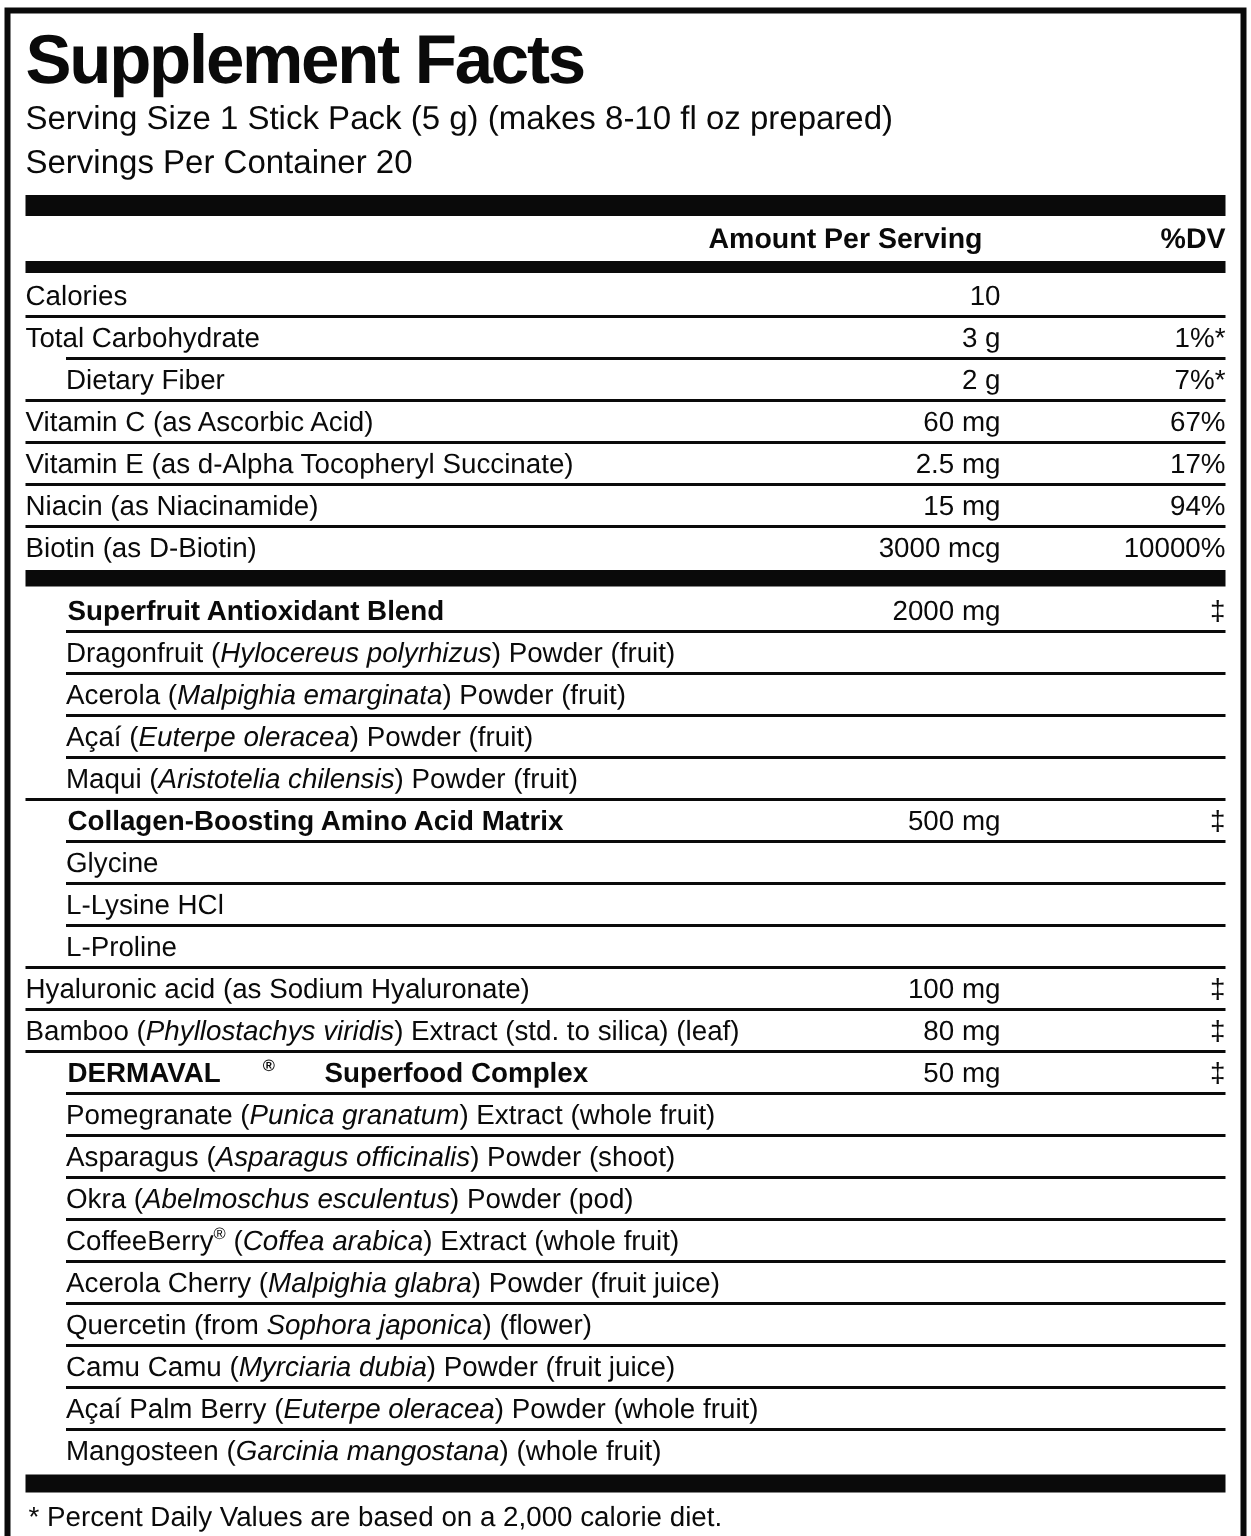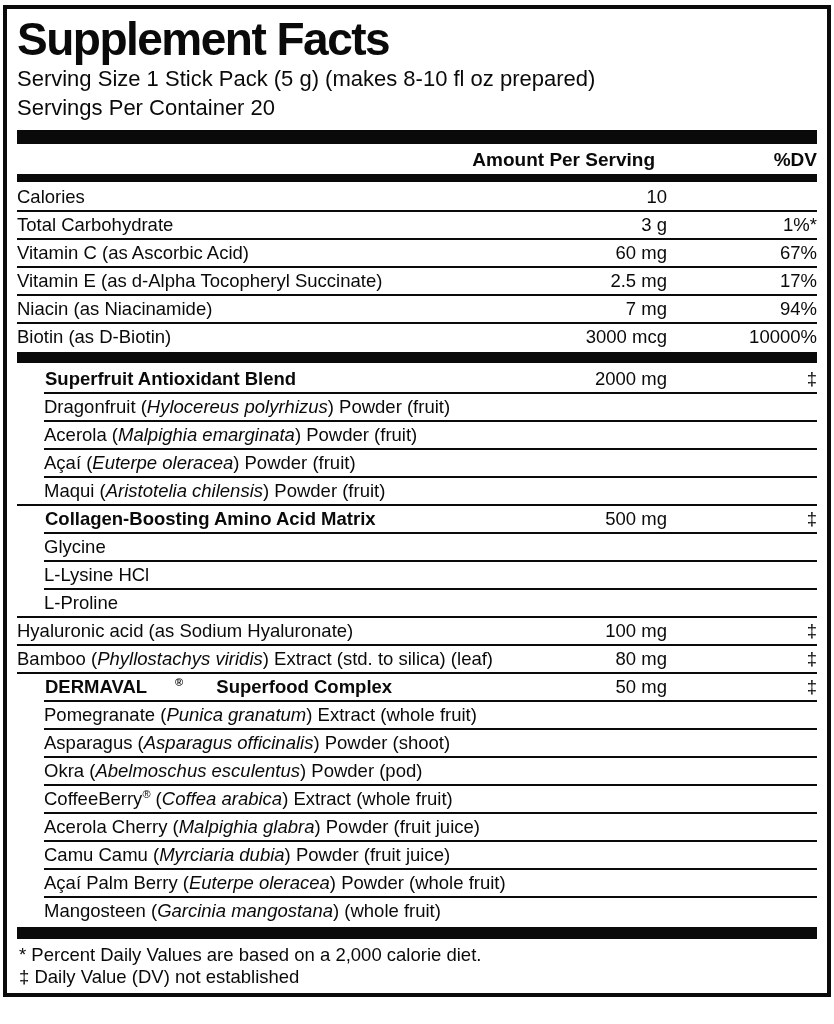--- a/index.html
+++ b/index.html
@@ -112,33 +112,38 @@
       <div class="row main first">
         <span class="name"><span>Calories</span></span>
         <span class="amt">10</span>
         <span class="dv"></span>
       </div>
       <div class="row main">
         <span class="name"><span>Total Carbohydrate</span></span>
         <span class="amt">3 g</span>
         <span class="dv">1%*</span>
       </div>
+      <div class="row sub">
+        <span class="name"><span>Dietary Fiber</span></span>
+        <span class="amt">2 g</span>
+        <span class="dv">7%*</span>
+      </div>
       <div class="row main">
         <span class="name"><span>Vitamin C (as Ascorbic Acid)</span></span>
         <span class="amt">60 mg</span>
         <span class="dv">67%</span>
       </div>
       <div class="row main">
         <span class="name"><span>Vitamin E (as d-Alpha Tocopheryl Succinate)</span></span>
         <span class="amt">2.5 mg</span>
         <span class="dv">17%</span>
       </div>
       <div class="row main">
         <span class="name"><span>Niacin (as Niacinamide)</span></span>
-        <span class="amt">7 mg</span>
+        <span class="amt">15 mg</span>
         <span class="dv">94%</span>
       </div>
       <div class="row main">
         <span class="name"><span>Biotin (as D-Biotin)</span></span>
         <span class="amt">3000 mcg</span>
         <span class="dv">10000%</span>
       </div>
       <div class="section-bar"></div>
       <div class="row main first">
         <span class="name"><span class="b">Superfruit Antioxidant Blend</span></span>
@@ -215,20 +220,25 @@
         <span class="amt"></span>
         <span class="dv"></span>
       </div>
       <div class="row sub">
         <span class="name"><span>CoffeeBerry</span><sup>®</sup><span> (</span><span><i>Coffea arabica</i></span><span>) Extract (whole fruit)</span></span>
         <span class="amt"></span>
         <span class="dv"></span>
       </div>
       <div class="row sub">
         <span class="name"><span>Acerola Cherry (</span><span><i>Malpighia glabra</i></span><span>) Powder (fruit juice)</span></span>
+        <span class="amt"></span>
+        <span class="dv"></span>
+      </div>
+      <div class="row sub">
+        <span class="name"><span>Quercetin (from </span><span><i>Sophora japonica</i></span><span>) (flower)</span></span>
         <span class="amt"></span>
         <span class="dv"></span>
       </div>
       <div class="row sub">
         <span class="name"><span>Camu Camu (</span><span><i>Myrciaria dubia</i></span><span>) Powder (fruit juice)</span></span>
         <span class="amt"></span>
         <span class="dv"></span>
       </div>
       <div class="row sub">
         <span class="name"><span>Açaí Palm Berry (</span><span><i>Euterpe oleracea</i></span><span>) Powder (whole fruit)</span></span>

